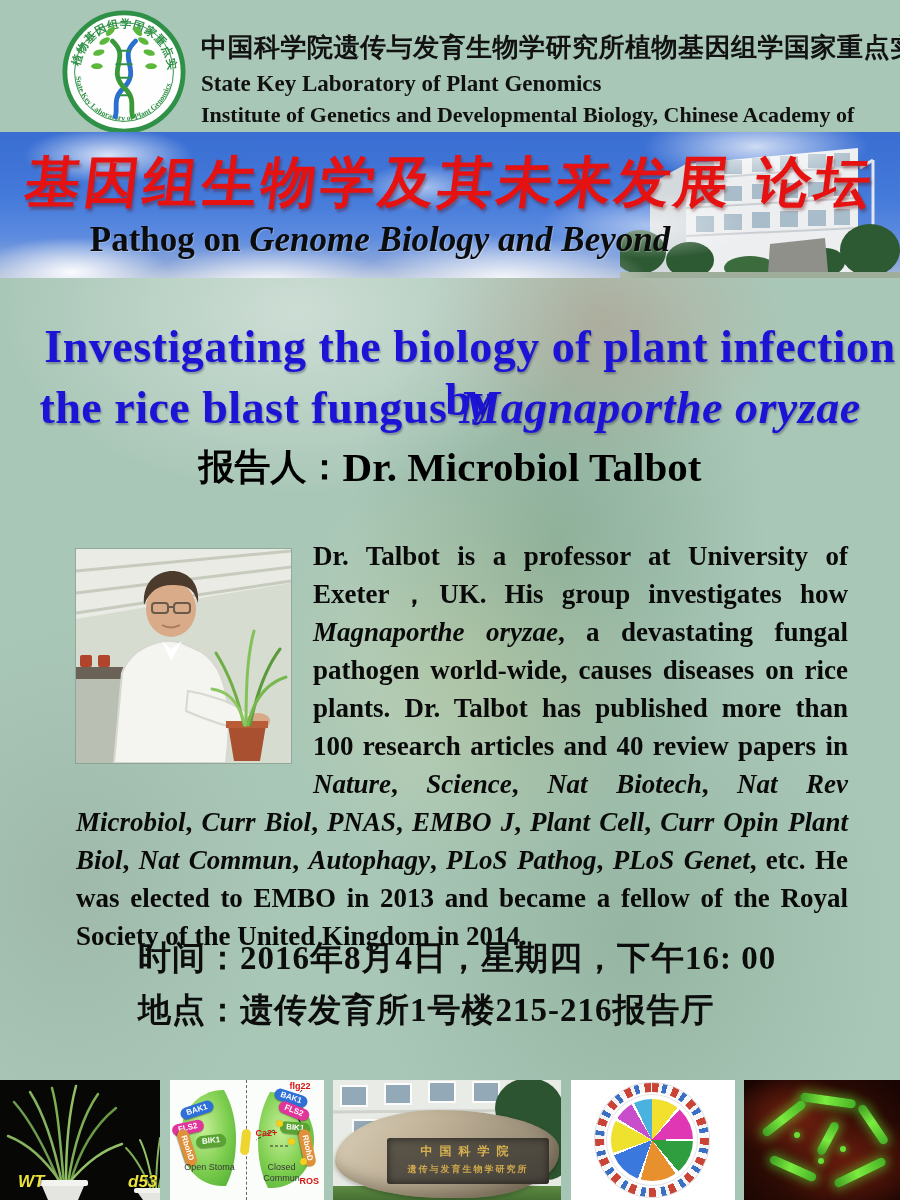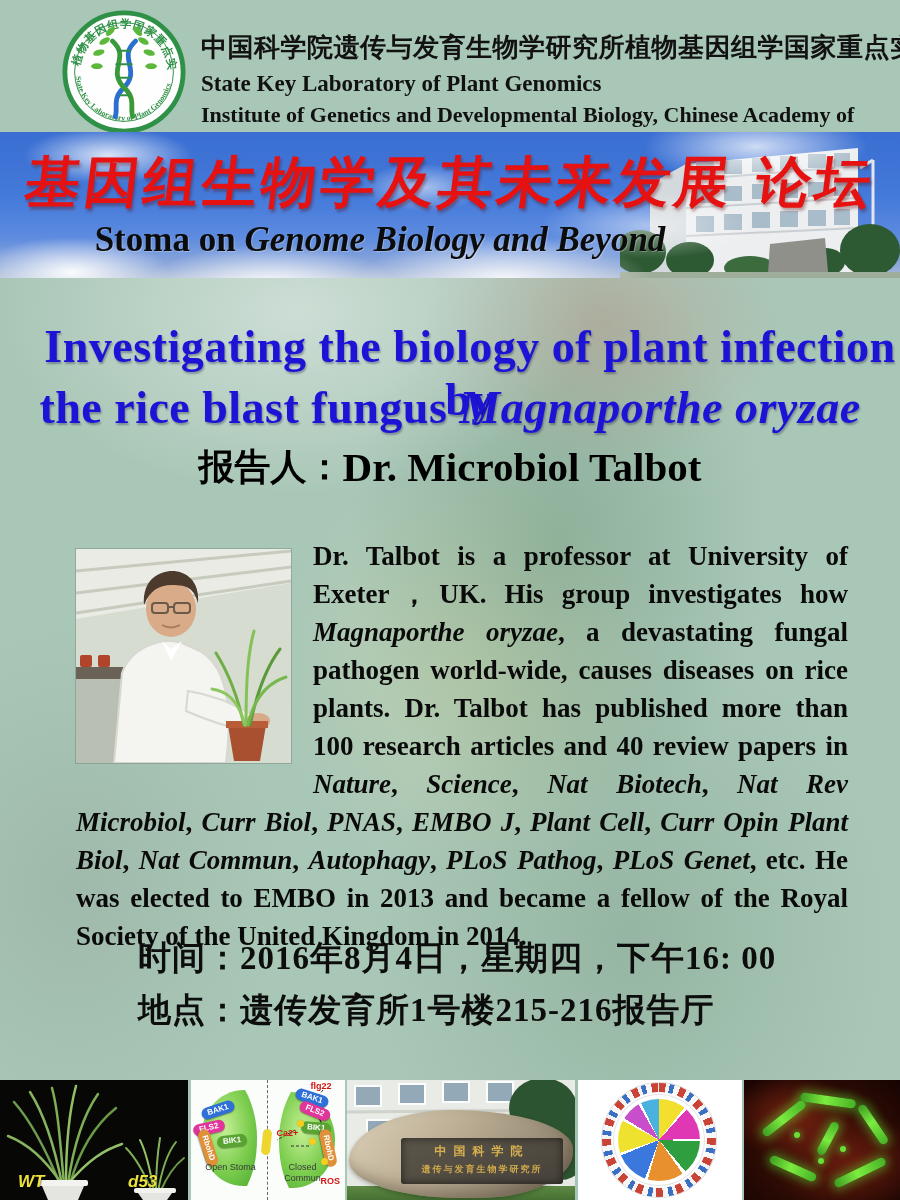--- a/index.html
+++ b/index.html
@@ -55,21 +55,21 @@
     box-shadow:0 0 0 1px rgba(0,0,0,.15);}
   
   .sched{position:absolute;left:138px;font-family:"DejaVu Sans","Liberation Sans",sans-serif;
     font-weight:700;font-size:33px;color:#0d0d0d;letter-spacing:1px;}
   .sched.time{top:936px;}
   .sched.venue{top:988px;}
   .sched .num{font-family:"Liberation Serif","DejaVu Serif",serif;font-weight:700;}
   
   .footer{position:absolute;left:0;top:1080px;width:900px;height:120px;display:flex;justify-content:space-between;}
   .panel{position:relative;height:120px;overflow:hidden;flex:none;}
-  .p-plants{width:188px;background:#070706;}
+  .p-plants{width:160px;background:#070706;}
   .p-stoma{width:154px;background:#fbfdfa;}
   .p-stone{width:228px;background:#e7e9e4;}
   .p-circos{width:164px;background:#ffffff;}
   .p-fluor{width:156px;background:
       radial-gradient(90px 60px at 30% 30%, rgba(170,50,25,.55), rgba(170,50,25,0) 70%),
       radial-gradient(110px 70px at 70% 70%, rgba(150,40,20,.5), rgba(150,40,20,0) 72%),
       radial-gradient(ellipse at 50% 55%, #47130a 0%, #2a0a04 62%, #160402 100%);}
   .plant-label{position:absolute;top:92px;font-family:"Liberation Sans","DejaVu Sans",sans-serif;
     font-weight:700;font-style:italic;font-size:17px;color:#ece23c;text-shadow:0 0 2px #000;}
   .plant-label.wt{left:18px;}
@@ -200,21 +200,21 @@
           <ellipse cx="250" cy="118" rx="30" ry="26"></ellipse>
           <ellipse cx="205" cy="130" rx="20" ry="14"></ellipse>
           <ellipse cx="130" cy="136" rx="26" ry="12" fill="#3c6b3e"></ellipse>
         </g>
         <polygon points="150,112 205,106 208,140 148,142" fill="#8f9089"></polygon>
         <rect x="0" y="140" width="280" height="6" fill="#9fae9a"></rect>
       </svg>
     </div>
     <div class="clouds"></div>
     <div class="banner-cn">基因组生物学及其未来发展 论坛</div>
-    <div class="banner-en"><span>Stoma on </span><i>Genome Biology and Beyond</i></div>
+    <div class="banner-en"><span>Pathog on </span><i>Genome Biology and Beyond</i></div>
   </div>
 
   <div class="title-l1">Investigating the biology of plant infection by</div>
   <div class="title-l2"><span>the rice blast fungus </span><i>Magnaporthe oryzae</i></div>
   <div class="speaker">
     <span class="cjk">报告人：</span><span class="name">Dr. Microbiol Talbot</span>
   </div>
 
   <div class="bio">
     <div class="photo">

